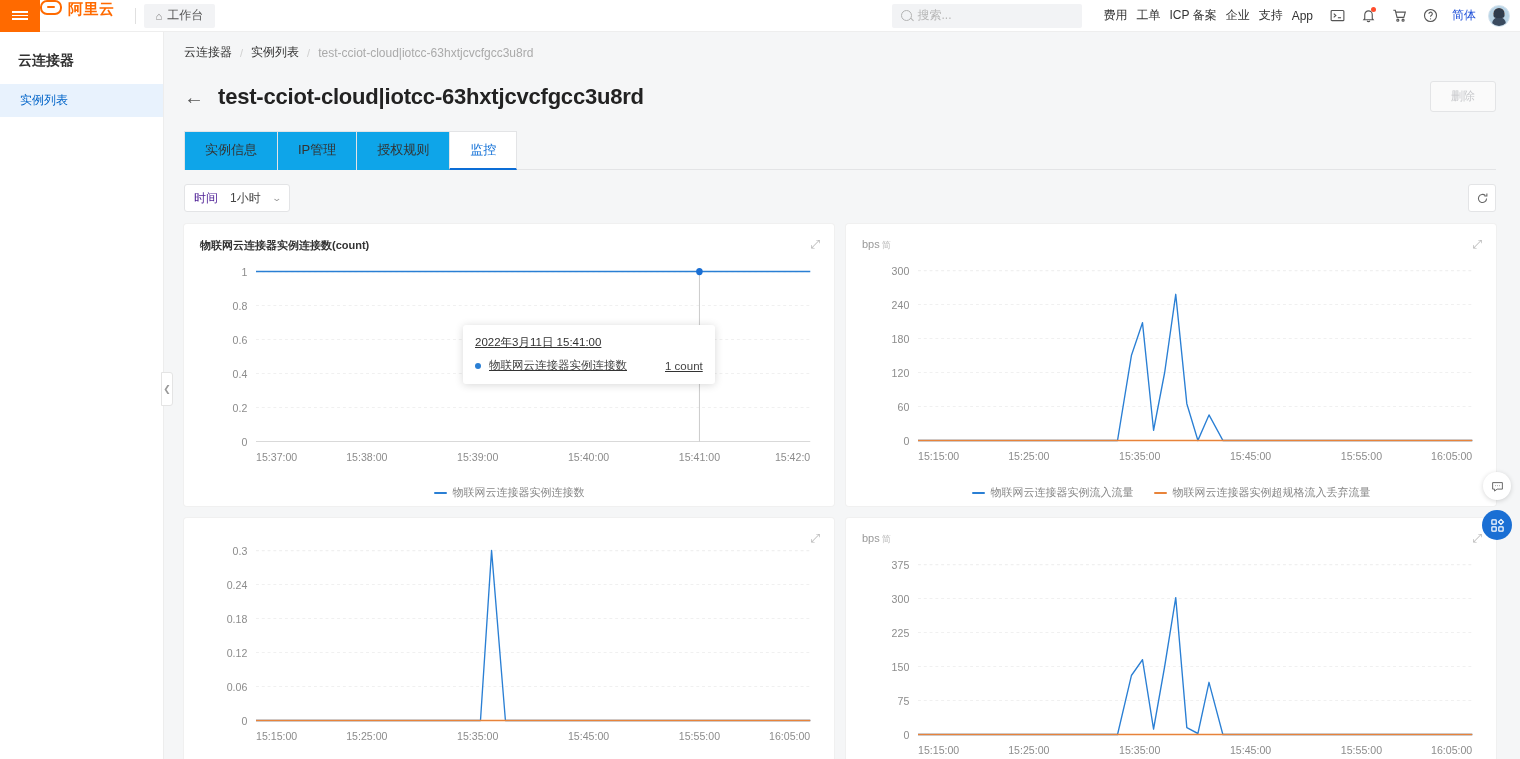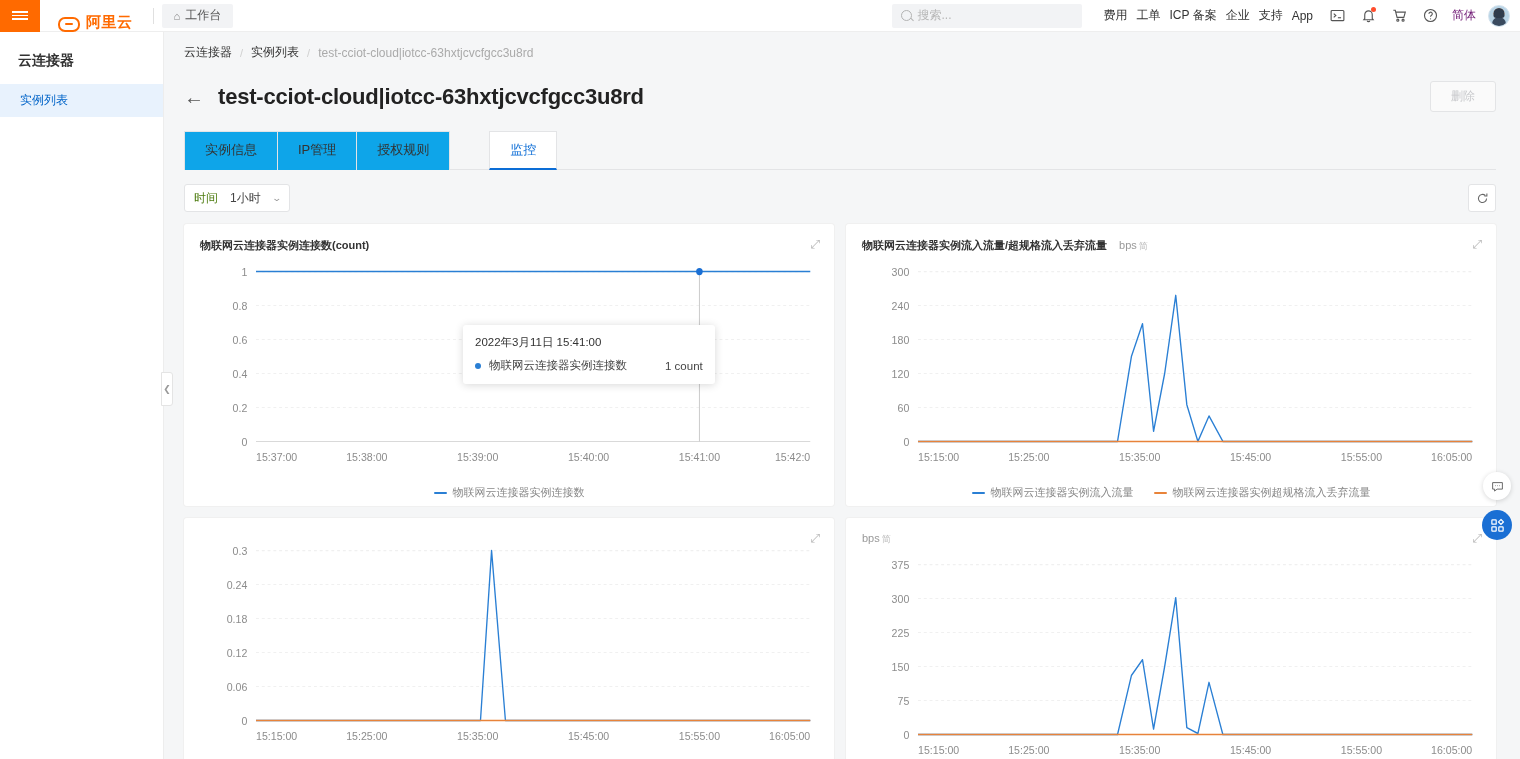--- a/index.html
+++ b/index.html
@@ -14,21 +14,21 @@
   .topbar {
     height: 32px; width: 1520px; display: flex; align-items: center;
     background: #fff; border-bottom: 1px solid #eee; position: relative;
   }
   .hamburger-box {
     width: 40px; height: 32px; background: #ff6a00;
     display: flex; align-items: center; justify-content: center; cursor: pointer;
   }
   .hamburger-box span { display: block; width: 16px; height: 1.5px; background: #fff; margin: 2px 0; }
   .brand {
-    display: flex; align-items: flex-end; gap: 6px; padding: 0 12px 0 18px; height: 32px;
+    display: flex; align-items: flex-start; gap: 6px; padding: 0 12px 0 0; height: 32px;
   }
   .brand-logo {
     width: 22px; height: 15px; border: 2px solid #ff6a00; border-radius: 7px;
     display: flex; align-items: center; justify-content: center; position: relative;
   }
   .brand-logo::after {
     content: ""; width: 8px; height: 2px; background: #ff6a00; border-radius: 1px;
   }
   .brand-text { font-size: 15px; font-weight: bold; color: #ff6a00; letter-spacing: .5px; }
   .brand-divider { width: 1px; height: 16px; background: #e0e0e0; margin: 0 8px; }
@@ -47,21 +47,21 @@
   .search-ph { font-size: 12px; color: #b7b7b7; }
   .nav-links { display: flex; align-items: center; gap: 9px; font-size: 12px; color: #333; }
   .nav-links > span { cursor: pointer; white-space: nowrap; }
   .nav-icons { display: flex; align-items: center; gap: 16px; margin-left: 17px; margin-right: 14px; }
   .nav-ico { width: 15px; height: 15px; position: relative; cursor: pointer; color: #555; }
   .nav-ico svg { display: block; }
   .badge-dot {
     position: absolute; top: -1px; right: 0px; width: 5px; height: 5px;
     background: #ff4d2d; border-radius: 50%;
   }
-  .lang { font-size: 12px; color: #701a75; cursor: pointer; margin-right: 12px; }
+  .lang { font-size: 12px; color: #1d4ed8; cursor: pointer; margin-right: 12px; }
   .avatar {
     width: 22px; height: 22px; border-radius: 50%; margin-right: 10px; cursor: pointer;
     background: radial-gradient(circle at 50% 38%, #f0c9a8 0 34%, #b9d4e6 36% 100%);
     border: 1px solid #d4e3ee; position: relative; overflow: hidden; flex: none;
   }
   .avatar::after {
     content: ""; position: absolute; left: 50%; top: 56%; width: 14px; height: 11px;
     transform: translateX(-50%); background: #3a4a5e; border-radius: 7px 7px 0 0;
   }
   .avatar::before {
@@ -105,29 +105,29 @@
     border: 1px solid #e3e4e6; background: #fafafa; color: #c8c9cc;
     font-size: 12px; padding: 6px 20px; border-radius: 3px; cursor: not-allowed;
   }
 
   .tabs { display: flex; border-bottom: 1px solid #e3e4e6; margin-top: 12px; }
   .tab {
     padding: 9px 20px; font-size: 13px; color: #333; cursor: pointer;
     border: 1px solid #e3e4e6; border-bottom: none; background: #0ea5e9;
     margin-right: -1px; position: relative; top: 1px;
   }
-  .tab.active { color: #0c6dd6; border-bottom: 2px solid #0c6dd6; background: #fff; font-weight: normal; margin-left: 40px; }
+  .tab.active { color: #0c6dd6; border-bottom: 2px solid #0c6dd6; background: #fff; font-weight: normal; }
 
   .toolbar { display: flex; align-items: center; padding: 14px 0 12px; }
   .time-select {
     border: 1px solid #e3e4e6; background: #fff; border-radius: 3px;
     height: 28px; display: flex; align-items: center; gap: 12px; padding: 0 9px;
     font-size: 12px; color: #444; cursor: pointer;
   }
-  .time-label { color: #4d7c0f; }
+  .time-label { color: #4c1d95; }
   .chev { font-size: 9px; color: #999; transform: scaleX(1.4); }
   .refresh-btn {
     margin-left: auto; width: 28px; height: 28px; border: 1px solid #e3e4e6;
     background: #fff; border-radius: 3px; display: flex; align-items: center;
     justify-content: center; cursor: pointer; color: #666;
   }
 
   
   .chart-grid { display: grid; grid-template-columns: 1fr 1fr; gap: 12px; }
   .chart-card {
@@ -323,40 +323,39 @@
                 <text x="58" y="184" text-anchor="start" font-size="11" fill="#8c8c8c" font-family="&quot;Liberation Sans&quot;, sans-serif">15:37:00</text>
                 <text x="172.8" y="184" text-anchor="middle" font-size="11" fill="#8c8c8c" font-family="&quot;Liberation Sans&quot;, sans-serif">15:38:00</text>
                 <text x="287.6" y="184" text-anchor="middle" font-size="11" fill="#8c8c8c" font-family="&quot;Liberation Sans&quot;, sans-serif">15:39:00</text>
                 <text x="402.4" y="184" text-anchor="middle" font-size="11" fill="#8c8c8c" font-family="&quot;Liberation Sans&quot;, sans-serif">15:40:00</text>
                 <text x="517.2" y="184" text-anchor="middle" font-size="11" fill="#8c8c8c" font-family="&quot;Liberation Sans&quot;, sans-serif">15:41:00</text>
                 <text x="632" y="184" text-anchor="end" font-size="11" fill="#8c8c8c" font-family="&quot;Liberation Sans&quot;, sans-serif">15:42:0</text>
                 <polyline points="58,8 172.8,8 287.6,8 402.4,8 517.2,8 632,8" fill="none" stroke="#2a7fd4" stroke-width="1.4" stroke-linejoin="round"></polyline>
                 <line x1="517.2" y1="8" x2="517.2" y2="166" stroke="#c9c9c9" stroke-width="1"></line>
                 <circle cx="517.2" cy="8" r="3.4" fill="#1a6fd4"></circle>
               </svg>
-            <div class="tooltip" style="left:263px; top:62px;">
+            <div class="tooltip" style="left:263px; top:62px;text-decoration:underline;">
               <div class="tt-time">2022年3月11日 15:41:00</div>
               <div class="tt-row">
                 <span class="tt-dot"></span>
                 <span class="tt-name">物联网云连接器实例连接数</span>
                 <span class="tt-val">1 count</span>
               </div>
             </div>
           </div>
           <div class="legend">
             <span class="legend-item">
               <span class="legend-line" style="background:#2a7fd4"></span>
               <span>物联网云连接器实例连接数</span>
             </span>
           </div>
         </div>
 
         <div class="chart-card">
           <div class="card-head">
-            <span class="card-title">物联网云连接器实例流入流量/超规格流入丢弃流量</span>
             <span class="card-unit">
               <span>bps</span><span class="unit-sub">简</span>
             </span>
           </div>
           <span class="expand-ico">⤢</span>
           <div class="plot">
             <svg id="plot1" viewBox="0 0 640 200" preserveAspectRatio="none">
                 <line x1="58" y1="8" x2="632" y2="8" stroke="#f0f0f0" stroke-width="1" stroke-dasharray="3 3"></line>
                 <text x="49" y="12" text-anchor="end" font-size="11" fill="#8c8c8c" font-family="&quot;Liberation Sans&quot;, sans-serif">300</text>
                 <line x1="58" y1="39.599999999999994" x2="632" y2="39.599999999999994" stroke="#f0f0f0" stroke-width="1" stroke-dasharray="3 3"></line>

